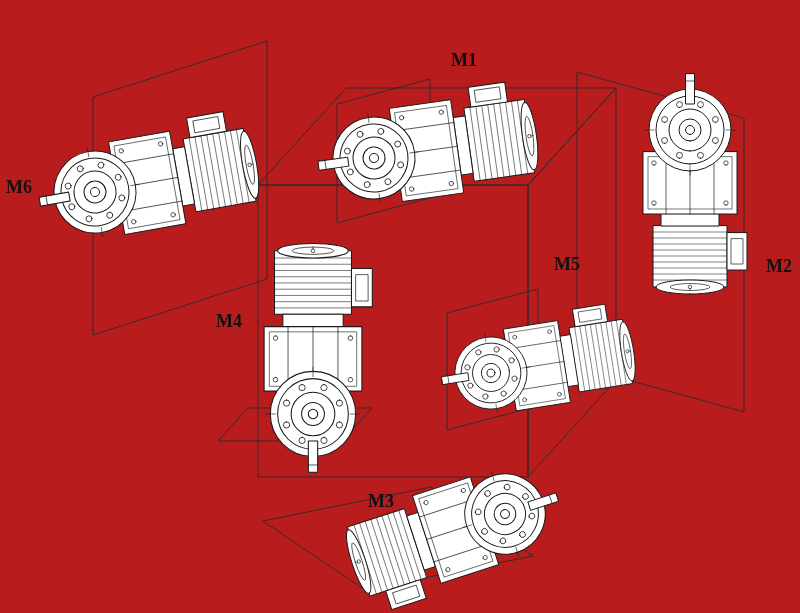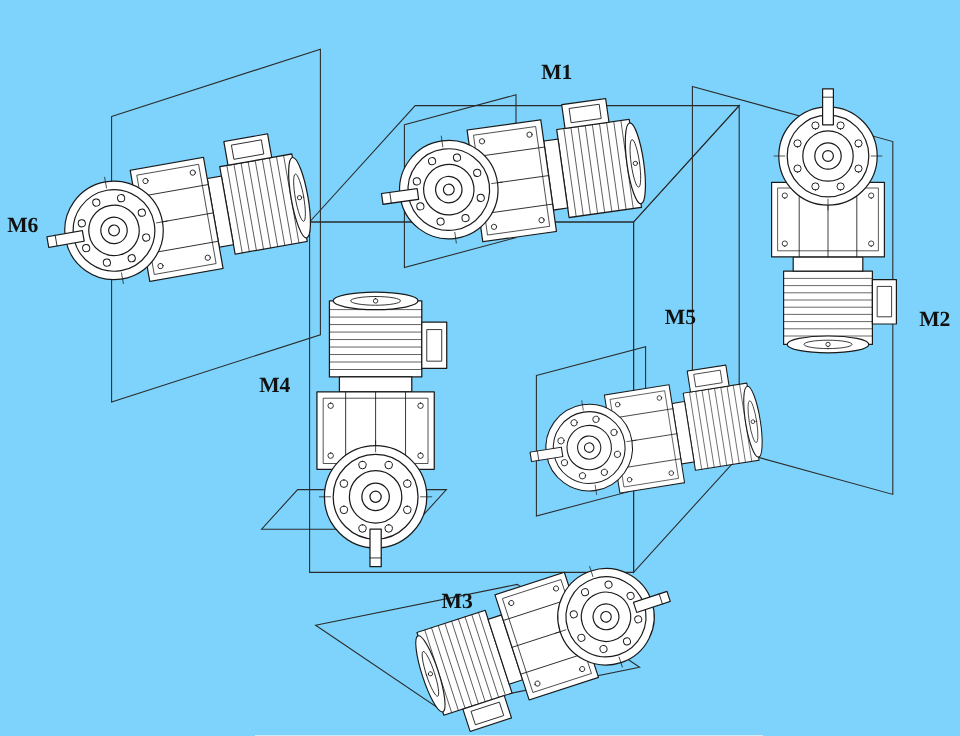--- a/index.html
+++ b/index.html
@@ -4,21 +4,21 @@
 <style>
   html, body {
     margin: 0;
     padding: 0;
     background: #ffffff;
   }
   .stage {
     position: relative;
     width: 800px;
     height: 613px;
-    background: #7dd3fc;
+    background: #b91c1c;
     overflow: hidden;
     font-family: "Liberation Serif", serif;
   }
   svg { display: block; }
   .label {
     font-family: "Liberation Serif", serif;
     font-weight: bold;
     font-size: 18px;
     fill: #111111;
   }

